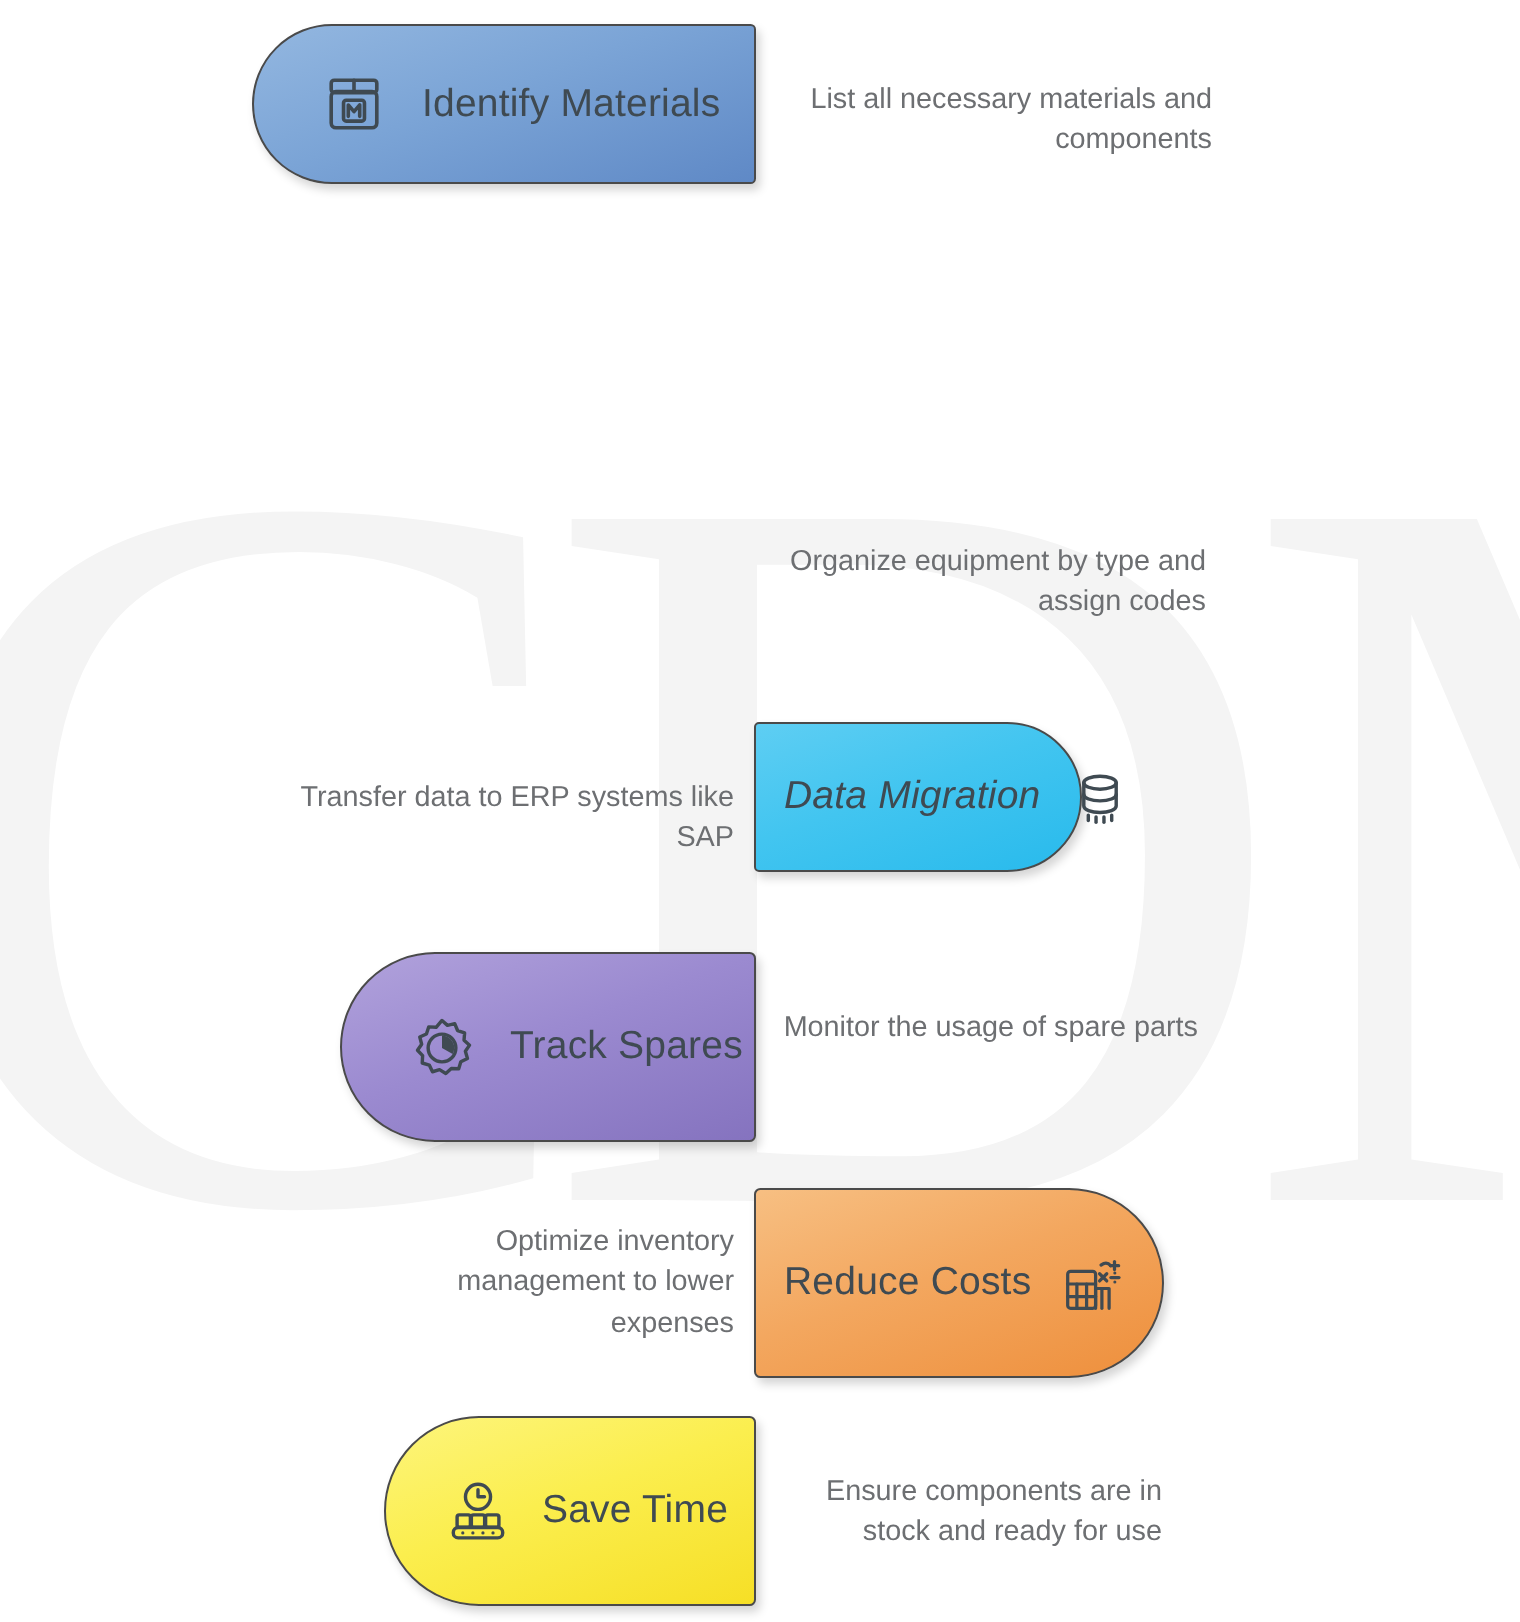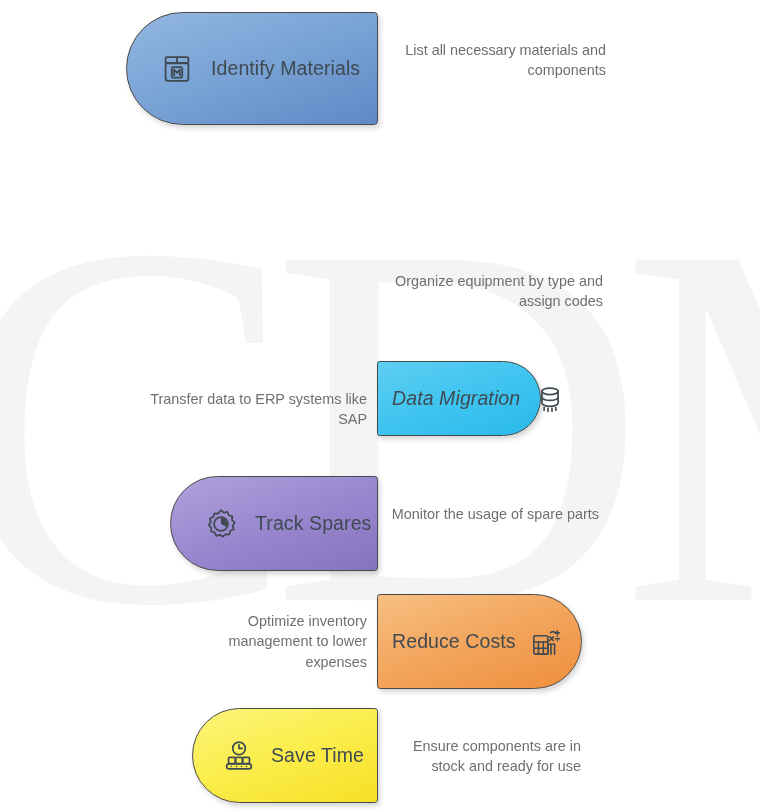--- a/index.html
+++ b/index.html
@@ -95,21 +95,21 @@
 </head>
 <body>
 
 <div id="stage">
 
   <svg id="watermark" viewBox="0 0 820 700" xmlns="http://www.w3.org/2000/svg" aria-hidden="true">
     <text x="-20" y="530">CDM</text>
   </svg>
 
   <div class="row" style="left:0px; top:6px; width:760px; height:106px;">
-    <div class="pill left-round" style="position:absolute; left:126px; top:6px; width:252px; height:113px;
+    <div class="pill left-round" style="position:absolute; left:126px; top:6px; width:252px; height:80px;
                 background:linear-gradient(160deg,#93b7e0 0%,#7ba4d6 45%,#5f89c6 100%);">
       <div class="pill-inner" style="padding-left:30px; gap:14px;">
         <span class="pill-icon">
           <svg width="38" height="38" viewBox="0 0 40 40" fill="none" stroke="#3f4a52" stroke-width="1.9" stroke-linecap="round" stroke-linejoin="round">
             <rect x="8" y="13.5" width="24" height="19" rx="2.5"></rect>
             <rect x="8" y="7.5" width="24" height="6.5" rx="1.6"></rect>
             <line x1="20" y1="7.5" x2="20" y2="13.8"></line>
             <rect x="14.5" y="18" width="11" height="11" rx="1.4"></rect>
             <path d="M17 26.5 V20.5 L20 24 L23 20.5 V26.5"></path>
           </svg>

